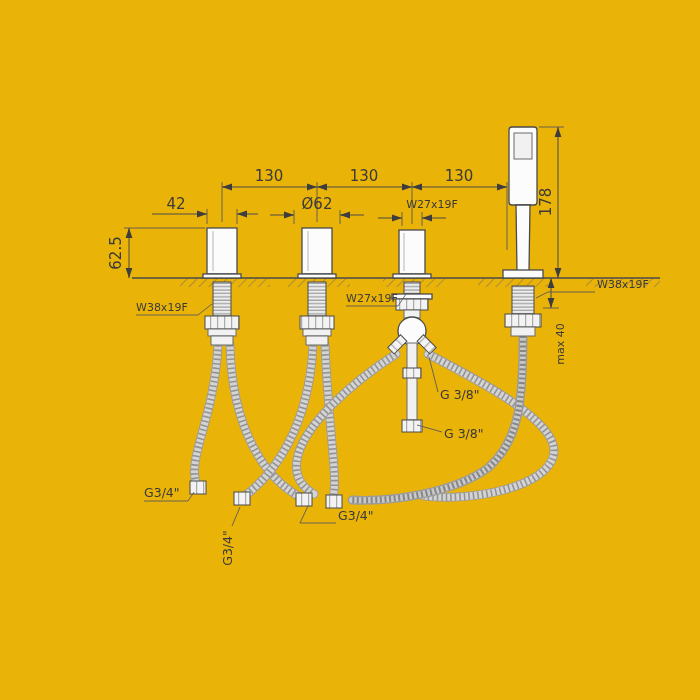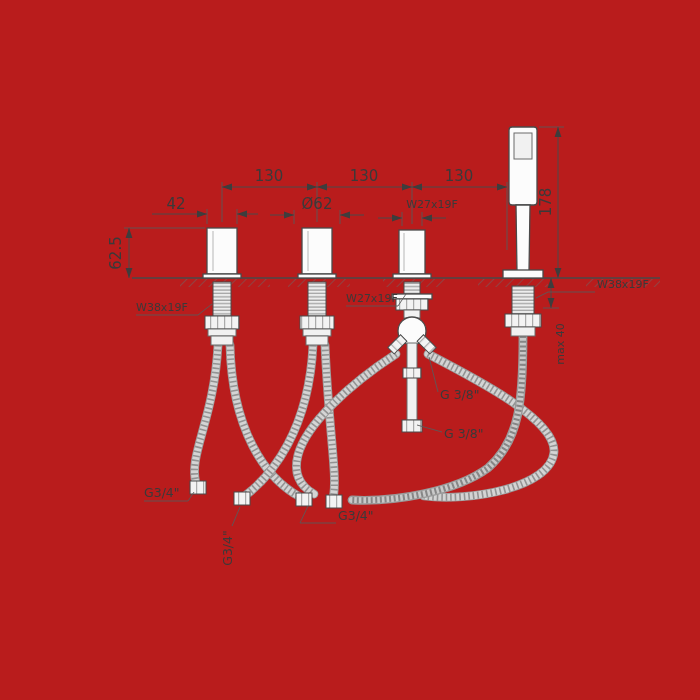--- a/index.html
+++ b/index.html
@@ -1,16 +1,16 @@
 <!DOCTYPE html>
 <html><head>
 <meta charset="utf-8">
 <style>
   html,body{margin:0;padding:0;background:#fff;}
-  .stage{width:700px;height:700px;position:relative;background:#b91c1c;overflow:hidden;}
+  .stage{width:700px;height:700px;position:relative;background:#eab308;overflow:hidden;}
   svg{display:block;}
   .tDim{font:15px "DejaVu Sans","Liberation Sans",sans-serif;fill:#3a3a3a;}
   .tSmall{font:11px "DejaVu Sans","Liberation Sans",sans-serif;fill:#3a3a3a;}
   .tG{font:12.5px "DejaVu Sans","Liberation Sans",sans-serif;fill:#3a3a3a;}
   .ln{stroke:#4a4a4a;stroke-width:1.4;fill:none;}
   .dimln{stroke:#4a4a4a;stroke-width:1;fill:none;}
   .ext{stroke:#5a5a5a;stroke-width:0.9;fill:none;}
   .part{fill:#fcfcfc;stroke:#4a4a4a;stroke-width:1.3;}
   .partLight{fill:#f1f1f1;stroke:#6a6a6a;stroke-width:1;}
   .hoseEdge{fill:none;stroke:#9a9a9a;stroke-width:8.8;stroke-linecap:round;}

